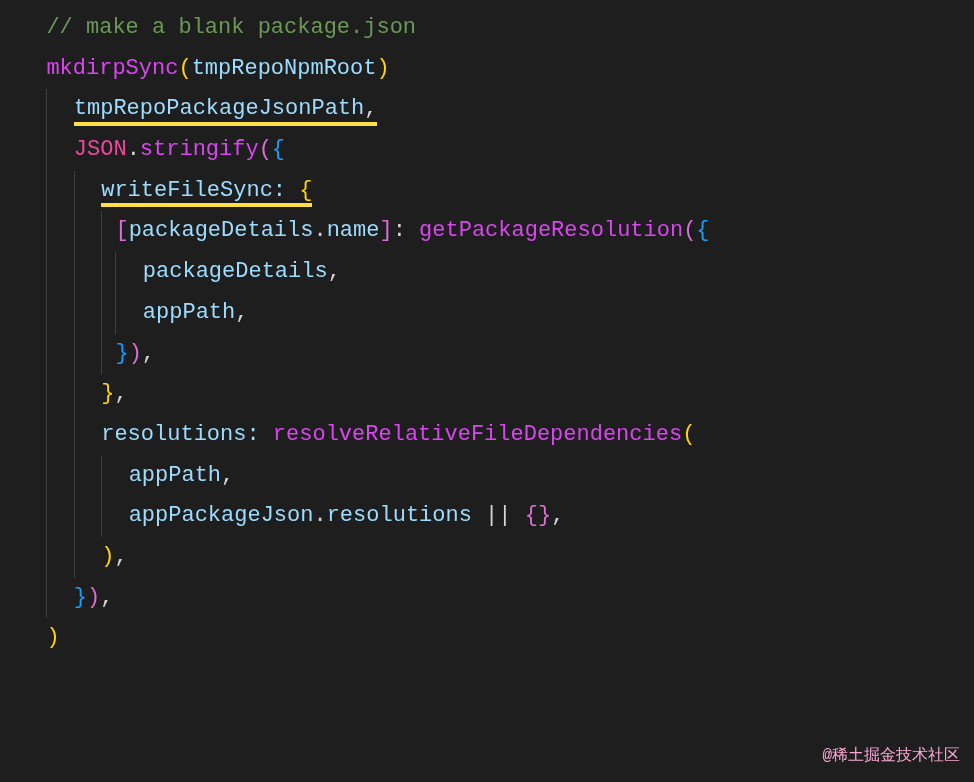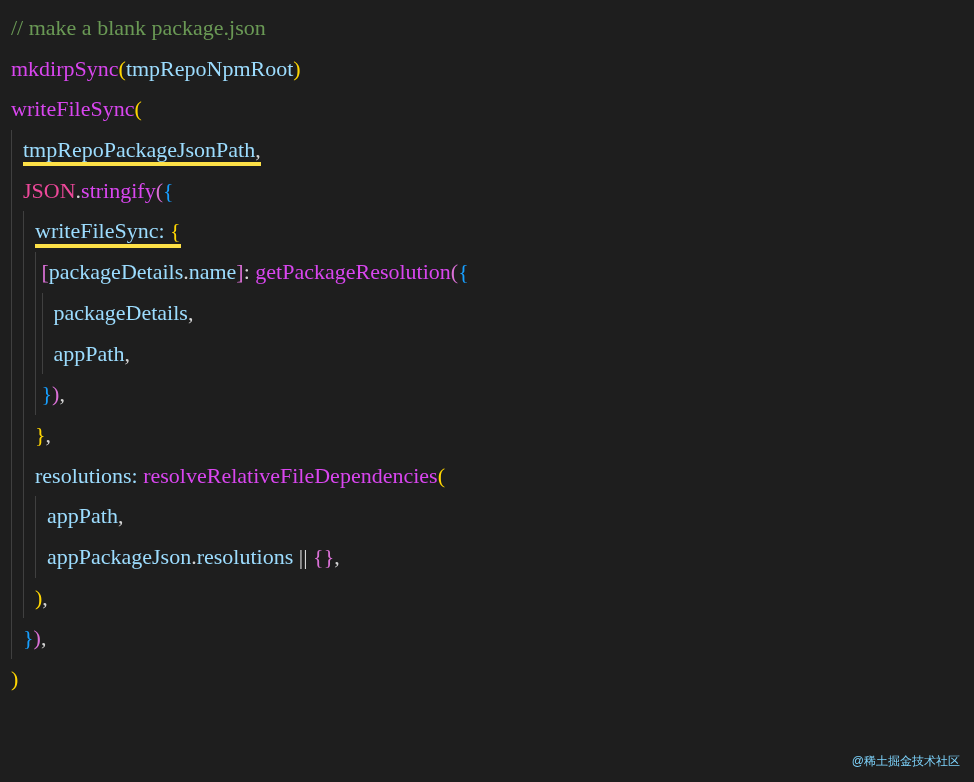--- a/index.html
+++ b/index.html
@@ -10,21 +10,21 @@
     line-height: 1.85;
     color: #d4d4d4;
     padding: 8px 0 16px 0;
     width: 974px;
     height: 782px;
     overflow: hidden;
     position: relative;
   }
   .line {
     white-space: pre;
-    font-family: Liberation Serif, serif;
+    padding-left: 20px;
   }
   .indent-guide {
     display: inline-block;
     border-left: 1px solid #404040;
     height: 1.85em;
     vertical-align: top;
     width: 0;
   }
   .comment   { color: #6A9955; }
   .function  { color: #d946ef; }
@@ -40,35 +40,34 @@
   .underline-red {
     border-bottom: 4px solid #fde047;
     padding-bottom: 0px;
     display: inline-block;
     line-height: 1.1;
   }
   .watermark {
     position: absolute;
     bottom: 10px;
     right: 14px;
-    color: #7dd3fc;
-    font-size: 12px;
-    font-family: Liberation Sans, sans-serif;
+    color: #f9a8d4;
+    font-size: 16px;
+    font-family: Liberation Mono, monospace;
   }
 </style>
 </head>
 <body>
 
 <div>
 
 <div class="line">  <span class="comment">// make a blank package.json</span></div>
 
 <div class="line">  <span class="function">mkdirpSync</span><span class="paren-yellow">(</span><span class="variable">tmpRepoNpmRoot</span><span class="paren-yellow">)</span></div>
 
-<div class="line">  <span class="function">writeFileSync</span><span class="paren-yellow">(</span></div>
 
 <div class="line">  <span class="indent-guide"></span>  <span class="underline-red"><span class="variable">tmpRepoPackageJsonPath</span><span class="punct">,</span></span></div>
 
 <div class="line">  <span class="indent-guide"></span>  <span class="constant">JSON</span><span class="punct">.</span><span class="function">stringify</span><span class="paren-pink">(</span><span class="brace-blue">{</span></div>
 
 <div class="line">  <span class="indent-guide"></span>  <span class="indent-guide"></span>  <span class="underline-red"><span class="property">writeFileSync:</span> <span class="brace-yellow">{</span></span></div>
 
 <div class="line">  <span class="indent-guide"></span>  <span class="indent-guide"></span>  <span class="indent-guide"></span> <span class="paren-pink">[</span><span class="variable">packageDetails</span><span class="punct">.</span><span class="property">name</span><span class="paren-pink">]</span><span class="punct">: </span><span class="function">getPackageResolution</span><span class="paren-pink">(</span><span class="brace-blue">{</span></div>
 
 <div class="line">  <span class="indent-guide"></span>  <span class="indent-guide"></span>  <span class="indent-guide"></span> <span class="indent-guide"></span>  <span class="variable">packageDetails</span><span class="punct">,</span></div>

